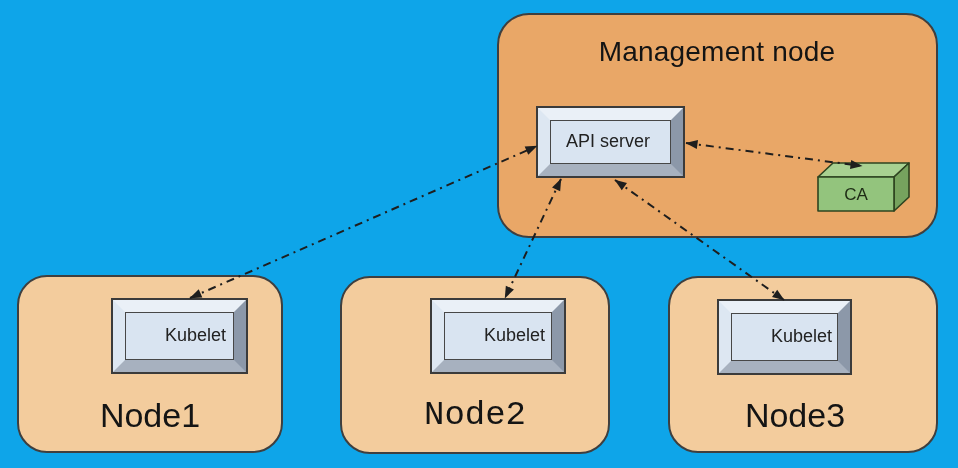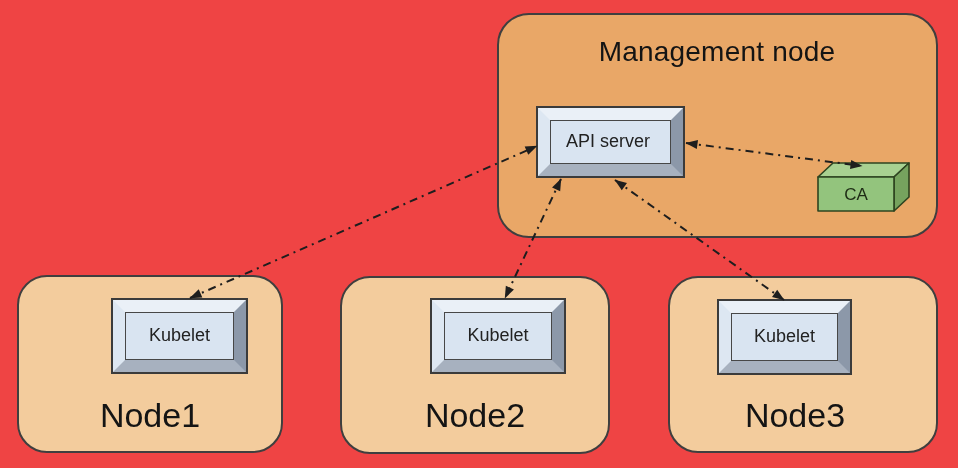--- a/index.html
+++ b/index.html
@@ -1,18 +1,18 @@
 <!DOCTYPE html>
 <html><head>
 <meta charset="utf-8">
 <style>
   html,body{margin:0;padding:0;background:#ffffff;}
   body{font-family:"Liberation Sans", sans-serif; color:#1a1a1a;}
   .canvas{
-    position:relative; width:958px; height:468px; background:#ef4444; overflow:hidden;
+    position:relative; width:958px; height:468px; background:#0ea5e9; overflow:hidden;
   }
   .rounded-node{
     position:absolute; border:2px solid #3f3f3f; border-radius:30px; box-sizing:border-box;
   }
   .mgmt{ background:#e9a767; border-radius:32px; }
   .worker{ background:#f3cc9d; }
   .node-title{
     position:absolute; text-align:center; font-size:28px; line-height:32px;
     color:#141414; letter-spacing:0.2px;
   }
@@ -26,21 +26,21 @@
     border-top-color:#eaf0f7; border-left-color:#dde7f2;
     border-right-color:#8c98a9; border-bottom-color:#a7b1bf;
     background:#d9e4f1;
     outline:2px solid #3b3b3b;
     box-shadow: inset 0 0 0 1px #474747;
     display:flex; align-items:center;
   }
   .bevel-box .face-label{
     width:100%; font-size:18px; line-height:1.2; color:#222;
   }
-  .center-text{ text-align:center; }
+  .center-text{ text-align:left;margin-left:40px; }
   .api-text{ text-align:left; padding-left:16px; font-size:17px; }
   .overlay{
     position:absolute; left:0; top:0; width:958px; height:468px; pointer-events:none;
   }
   .conn{ stroke:#1e1e1e; stroke-width:2; fill:none; stroke-dasharray:8 5 2 5; }
   .ca-stroke{ stroke:#2e4420; stroke-width:1.6; stroke-linejoin:round; }
   .ca-text{ font-size:17px; fill:#1d2b14; }
 </style>
 </head>
 <body>
@@ -48,21 +48,21 @@
 <div class="canvas">
 
   <div class="rounded-node mgmt" style="left:497px; top:13px; width:441px; height:225px;"></div>
   <div class="node-title" style="left:597px; top:36px; width:240px;">Management node</div>
 
   <div class="rounded-node worker" style="left:17px;  top:275px; width:266px; height:178px;"></div>
   <div class="rounded-node worker" style="left:340px; top:276px; width:270px; height:178px;"></div>
   <div class="rounded-node worker" style="left:668px; top:276px; width:270px; height:177px;"></div>
 
   <div class="worker-title" style="left:17px;  top:396px; width:266px;">Node1</div>
-  <div class="worker-title" style="left:340px; top:396px; width:270px;">Node2</div>
+  <div class="worker-title" style="left:340px; top:396px; width:270px;font-family:Liberation Mono, monospace;">Node2</div>
   <div class="worker-title" style="left:660px; top:396px; width:270px;">Node3</div>
 
   <div class="bevel-box" style="left:538px; top:108px; width:145px; height:68px;align-items:center;">
     <div class="face-label api-text">API server</div>
   </div>
 
   <div class="bevel-box" style="left:113px; top:300px; width:133px; height:72px;">
     <div class="face-label center-text">Kubelet</div>
   </div>
   <div class="bevel-box" style="left:432px; top:300px; width:132px; height:72px;">

